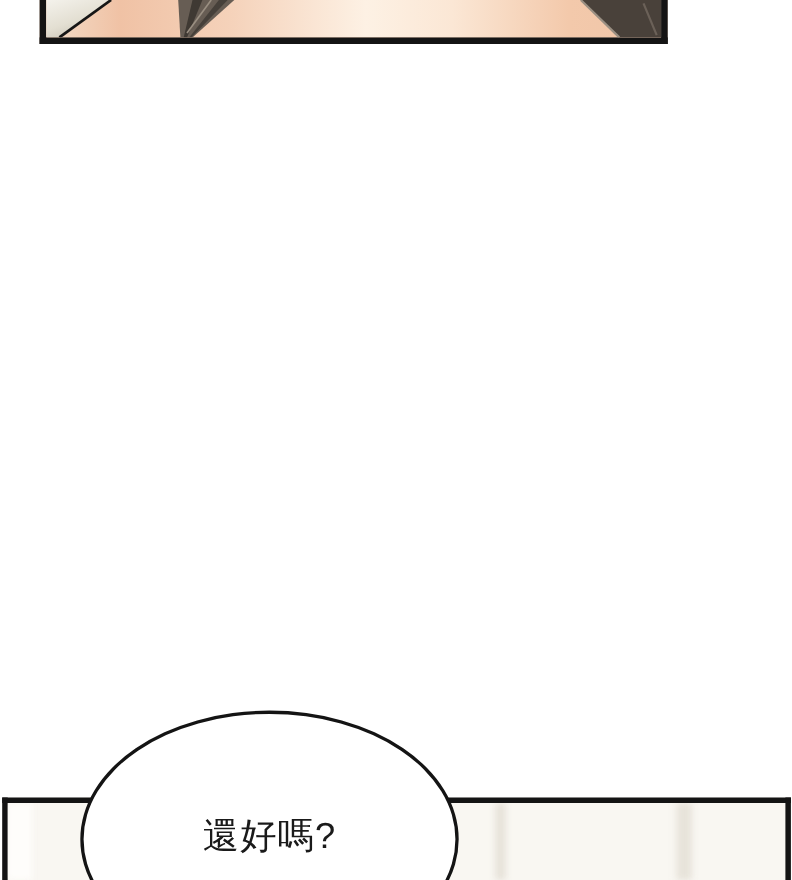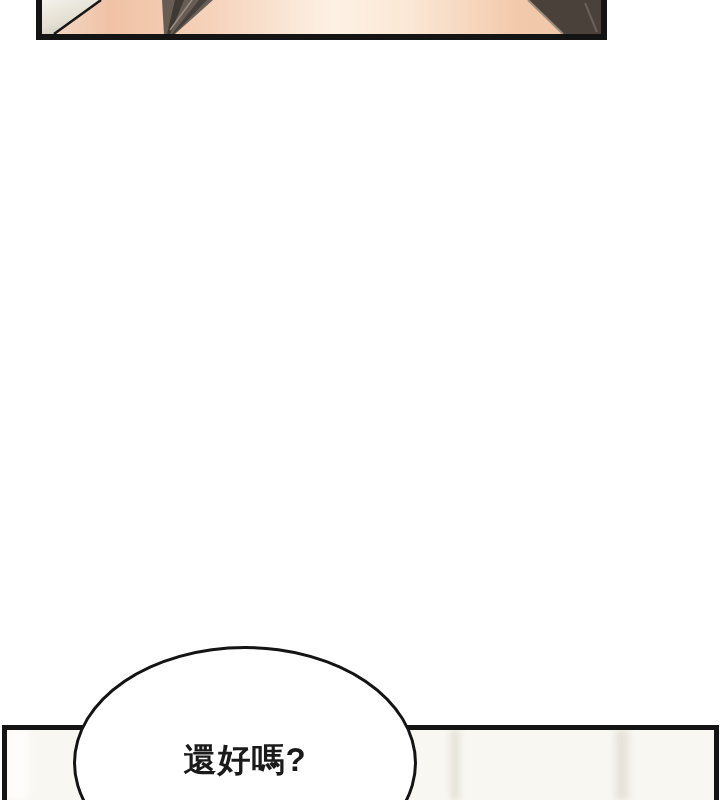--- a/index.html
+++ b/index.html
@@ -54,21 +54,21 @@
     background: #ffffff;
     z-index: 2;
     display: flex;
     flex-direction: column;
     align-items: center;
     justify-content: center;
   }
   .bubble-text {
     font-size: 33px;
     line-height: 41px;
-    font-weight: 700;
+    font-weight: 400;
     letter-spacing: 1px;
     text-align: center;
     margin-top: -8px;
     white-space: nowrap;
   }
 </style>
 </head>
 <body>
 
 <div class="top-panel">

